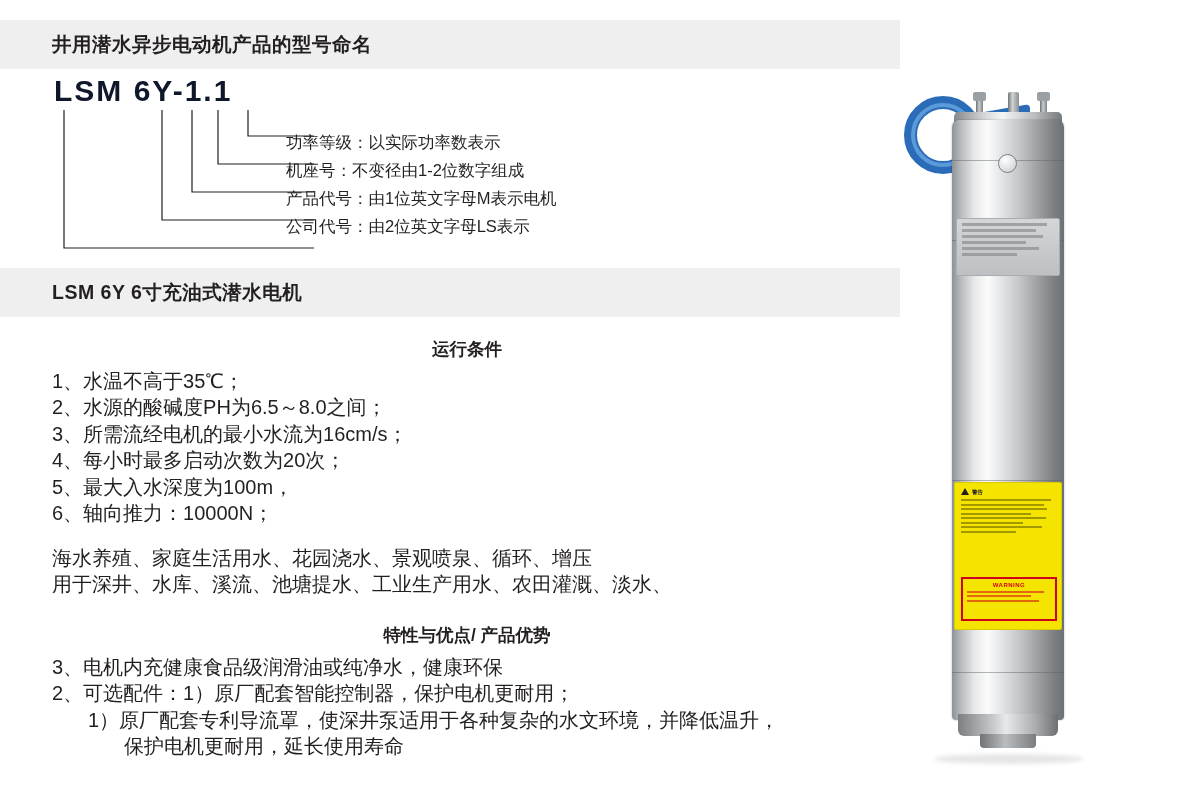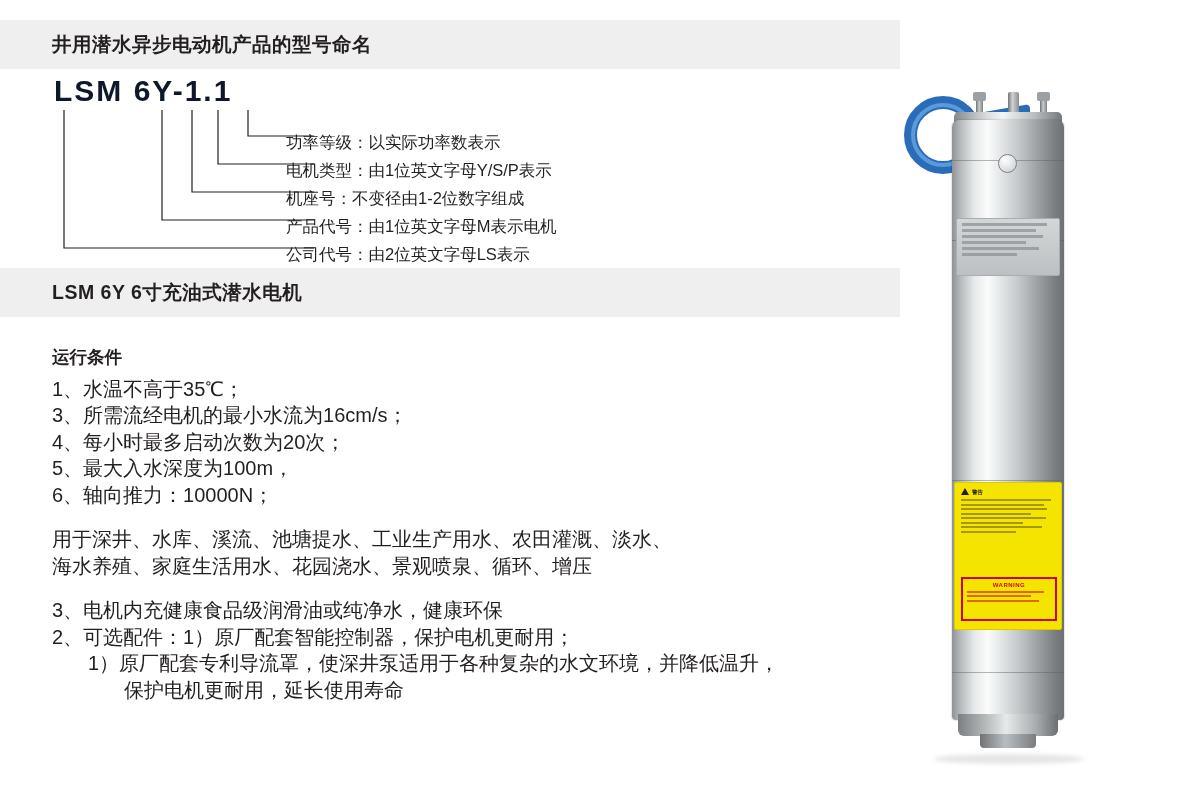--- a/index.html
+++ b/index.html
@@ -91,22 +91,23 @@
   
   .body {
     position: absolute;
     left: 52px;
     top: 330px;
     width: 830px;
   }
   .sec-head {
     font-size: 17.5px;
     font-weight: bold;
-    margin: 16px 0 7px 0;
+    margin: 8px 0 7px 0;
     line-height: 1.3;
+    text-align: center;
   }
   .line {
     font-size: 20px;
     line-height: 26.5px;
     margin: 0;
     white-space: nowrap;
   }
   .indent-1 { padding-left: 36px; }
   .indent-2 { padding-left: 72px; }
   .gap { height: 18px; }
@@ -376,47 +377,48 @@
           <path d="M140,4 L140,86 L262,86"></path>
           <path d="M110,4 L110,114 L262,114"></path>
           <path d="M12,4  L12,142 L262,142"></path>
 
           <path d="M12,4 L196,4" stroke-width="0"></path>
         </g>
       </svg>
 
       <div class="legend">
         <div class="legend-row">功率等级：以实际功率数表示</div>
-        <div class="legend-row">电机类型：由1位英文字母Y/S/P表示</div>
         <div class="legend-row">机座号：不变径由1-2位数字组成</div>
         <div class="legend-row">产品代号：由1位英文字母M表示电机</div>
         <div class="legend-row">公司代号：由2位英文字母LS表示</div>
       </div>
     </div>
 
     <div class="band band-2">
       <div class="band-title">LSM 6Y 6寸充油式潜水电机</div>
     </div>
 
     <div class="body">
 
       <div class="sec-head">运行条件</div>
       <p class="line">1、水温不高于35℃；</p>
+      <p class="line">2、水源的酸碱度PH为6.5～8.0之间；</p>
       <p class="line">3、所需流经电机的最小水流为16cm/s；</p>
       <p class="line">4、每小时最多启动次数为20次；</p>
       <p class="line">5、最大入水深度为100m，</p>
       <p class="line">6、轴向推力：10000N；</p>
 
       <div class="gap"></div>
 
+      <p class="line">海水养殖、家庭生活用水、花园浇水、景观喷泉、循环、增压</p>
       <p class="line">用于深井、水库、溪流、池塘提水、工业生产用水、农田灌溉、淡水、</p>
-      <p class="line">海水养殖、家庭生活用水、花园浇水、景观喷泉、循环、增压</p>
 
       <div class="gap"></div>
 
+      <div class="sec-head">特性与优点/ 产品优势</div>
       <p class="line">3、电机内充健康食品级润滑油或纯净水，健康环保</p>
       <p class="line">2、可选配件：1）原厂配套智能控制器，保护电机更耐用；</p>
       <p class="line indent-1">1）原厂配套专利导流罩，使深井泵适用于各种复杂的水文环境，并降低温升，</p>
       <p class="line indent-2">保护电机更耐用，延长使用寿命</p>
     </div>
   </div>
 
   <div class="photo">
     <div class="motor">
 

